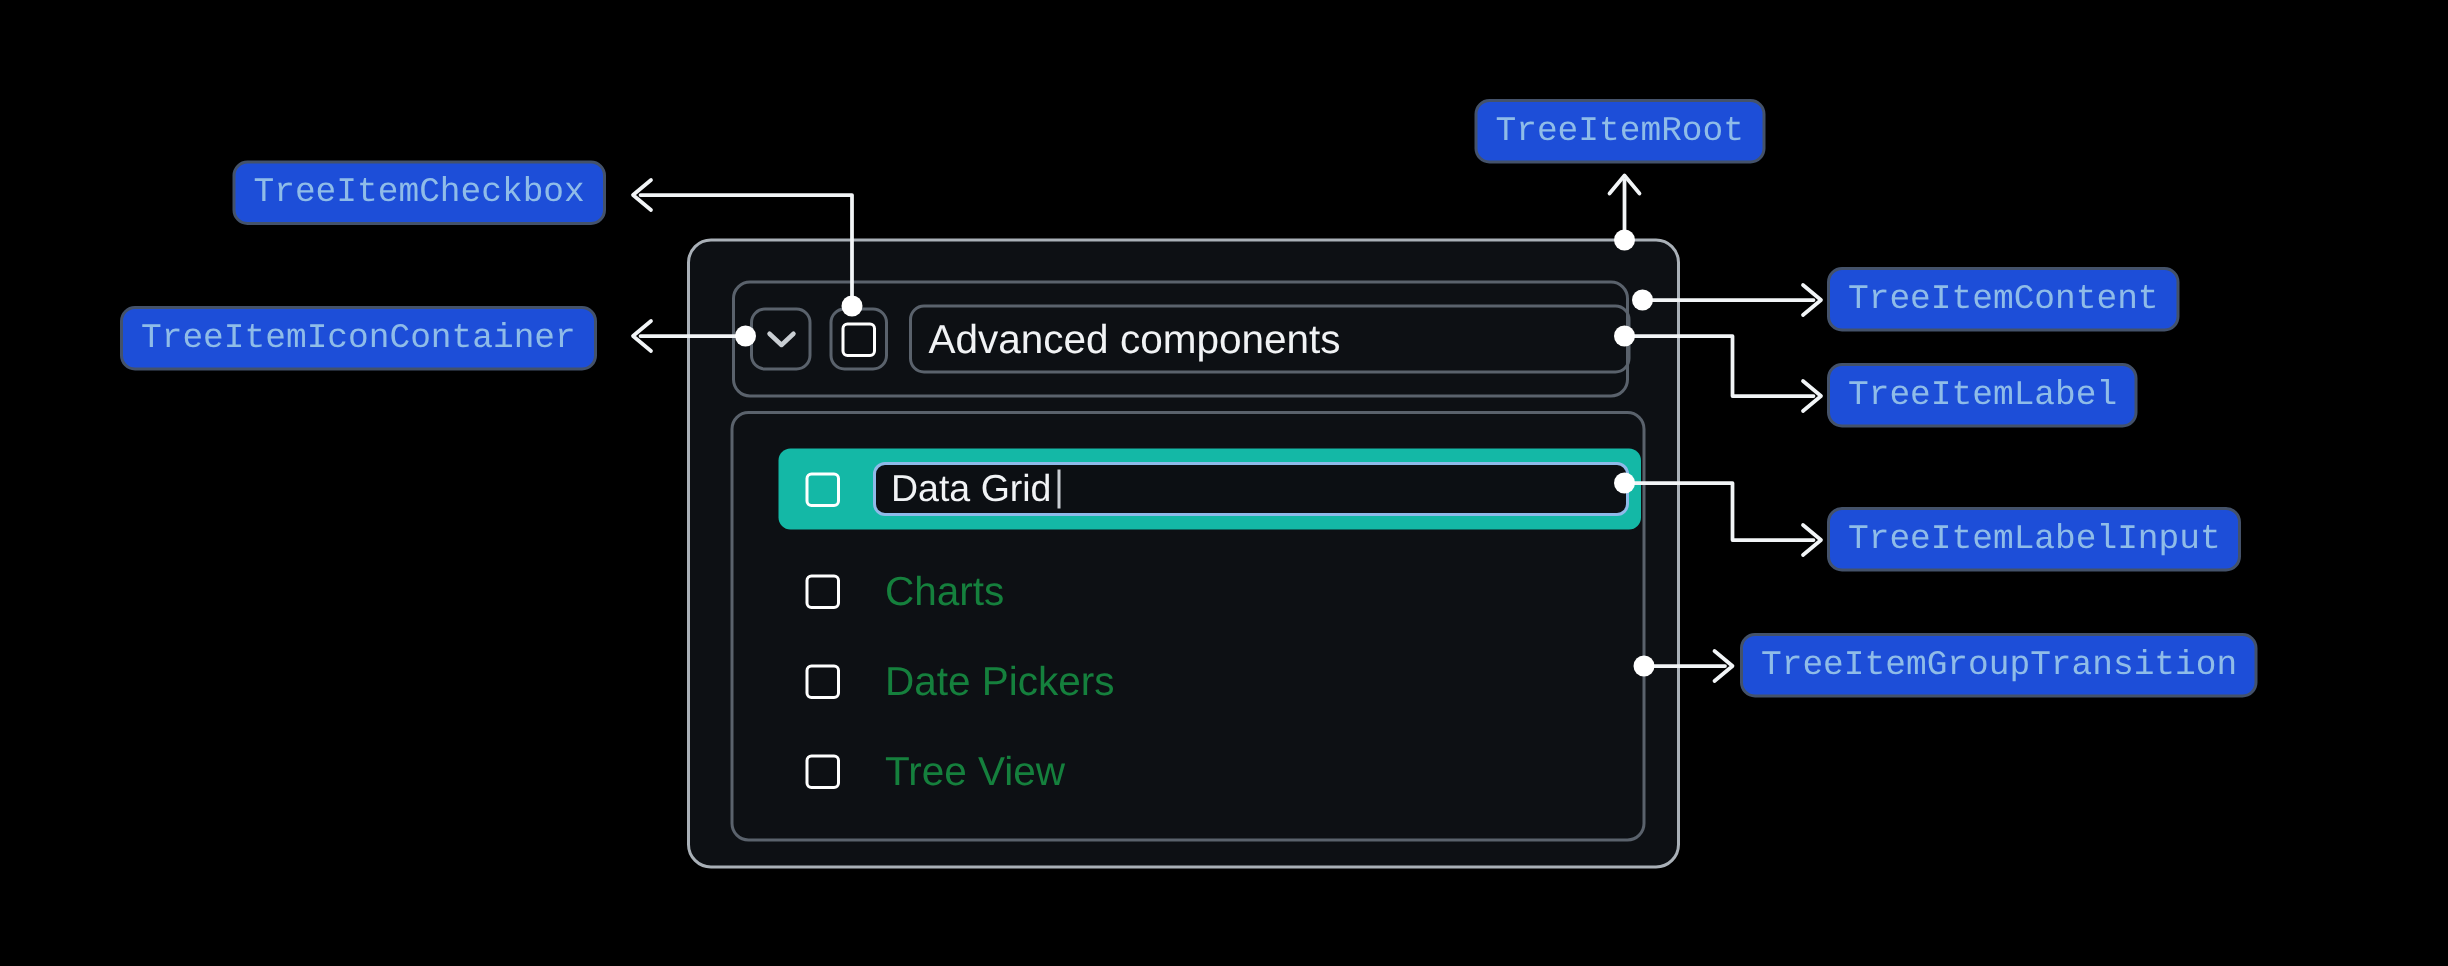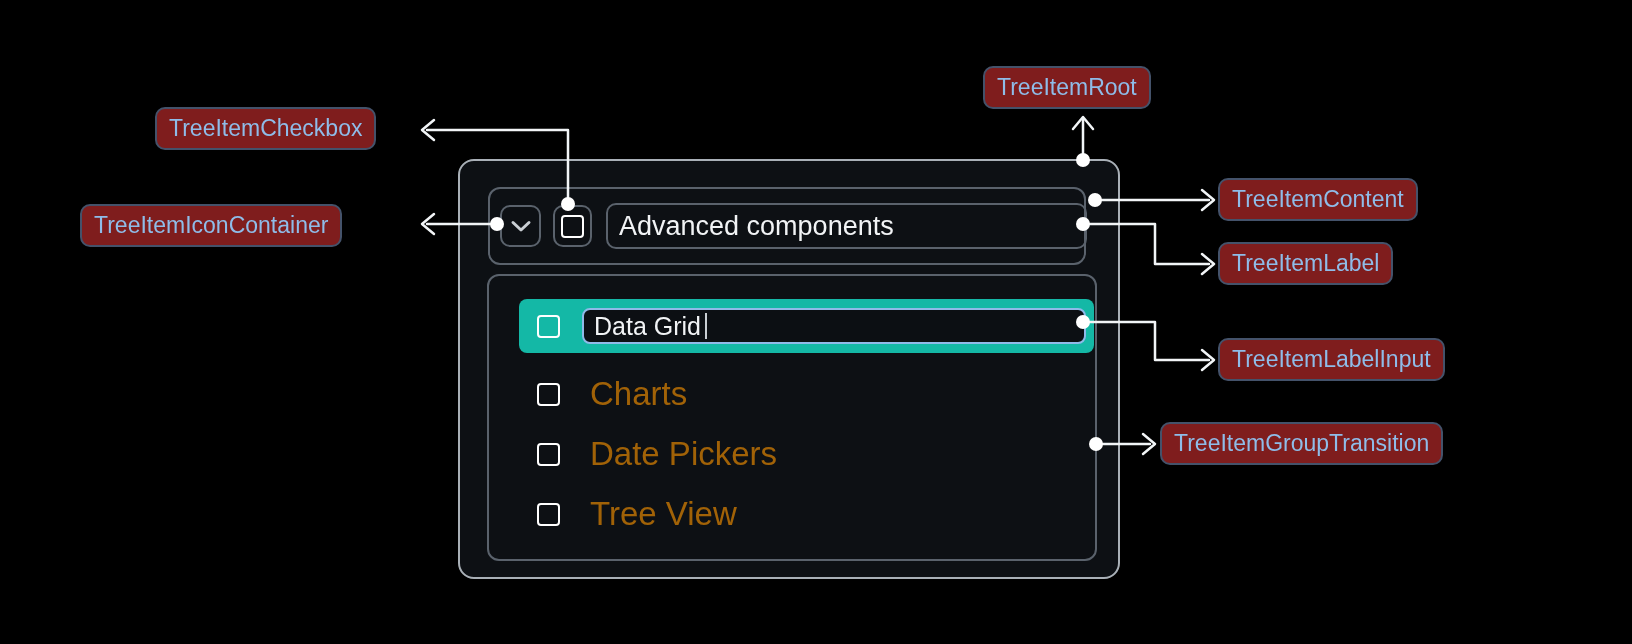--- a/index.html
+++ b/index.html
@@ -33,25 +33,25 @@
             background:#14b8a6;border-radius:8px;}
   .row-edit .cb{position:absolute;left:18px;top:16px;}
   .label-input{position:absolute;left:63px;top:9px;width:504px;height:36px;
             background:#0c0f13;border:2px solid #8fbae9;border-radius:8px;box-sizing:border-box;
             display:flex;align-items:center;}
   .label-input .txt{padding-left:10px;font-size:25px;color:#f1f3f5;white-space:nowrap;}
   .caret{width:2px;height:26px;background:#c9ced3;margin-left:4px;}
 
   .row{position:absolute;left:48px;height:54px;display:flex;align-items:center;}
   .row .cb{margin-right:30px;}
-  .row .txt{font-size:33px;color:#a16207;white-space:nowrap;}
+  .row .txt{font-size:27px;color:#15803d;white-space:nowrap;}
 
   
-  .chip{position:absolute;background:#7f1d1d;border:2px solid #44526a;border-radius:10px;
-        color:#8fbce8;font-family:Liberation Sans, sans-serif;font-size:23px;
+  .chip{position:absolute;background:#1d4ed8;border:2px solid #44526a;border-radius:10px;
+        color:#8fbce8;font-family:Liberation Mono, monospace;font-size:23px;
         line-height:27px;padding:6px 12px;white-space:nowrap;box-sizing:border-box;}
 
   
   #connectors{position:absolute;left:0;top:0;width:1632px;height:644px;z-index:10;pointer-events:none;}
   #connectors path, #connectors polyline{fill:none;stroke:#f2f5f7;stroke-width:2.5;
         stroke-linecap:round;stroke-linejoin:round;}
   #connectors circle{fill:#ffffff;stroke:none;}
 
   .chev{stroke:#c9ced3;stroke-width:3;fill:none;stroke-linecap:round;stroke-linejoin:round;}
 </style>

